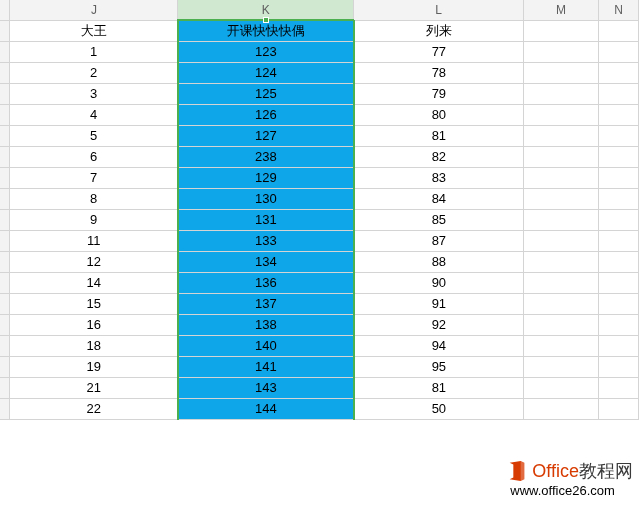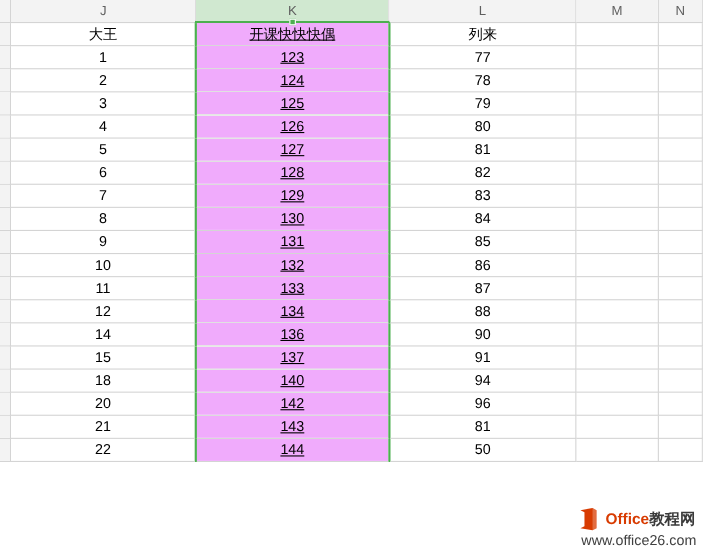--- a/index.html
+++ b/index.html
@@ -45,22 +45,21 @@
       width: 10px;
       background: #f3f3f3;
       border-left: none;
     }
     .col-j { width: 168px; }
     .col-k { width: 176px; }
     .col-l { width: 170px; }
     .col-m { width: 75px; }
     .col-n { width: 40px; }
     .selected-col {
-      background: #f0abfc;
-      text-decoration: underline;
+      background: #0ea5e9;
     }
     .sel-border-left {
       border-left: 2px solid #4caf50;
     }
     .sel-border-right {
       border-right: 2px solid #4caf50;
     }
     .sel-top {
       border-top: 2px solid #4caf50;
     }
@@ -85,28 +84,28 @@
     .wm-row1 {
       display: flex;
       align-items: center;
       gap: 4px;
     }
     .wm-icon {
       width: 22px;
       height: 22px;
     }
     .wm-title {
-      font-size: 14px;
-      font-weight: bold;
+      font-size: 18px;
+      font-weight: normal;
     }
     .wm-title .c1 { color: #d83b01; }
     .wm-title .c2 { color: #3a3a3a; }
     .wm-url {
       font-size: 13px;
-      color: #404040;
+      color: #000000;
       margin-left: 4px;
     }
   </style>
 </head>
 <body>
 
 <div class="grid">
   <div class="row">
     <div class="cell col-header row-header"></div>
     <div class="cell col-header col-j">J</div>
@@ -164,21 +163,21 @@
       <div class="cell row-header"></div>
       <div class="cell col-j">5</div>
       <div class="cell col-k selected-col sel-border-left sel-border-right">127</div>
       <div class="cell col-l">81</div>
       <div class="cell col-m"></div>
       <div class="cell col-n"></div>
     </div>
     <div class="row">
       <div class="cell row-header"></div>
       <div class="cell col-j">6</div>
-      <div class="cell col-k selected-col sel-border-left sel-border-right">128</div>
+      <div class="cell col-k selected-col sel-border-left sel-border-right">238</div>
       <div class="cell col-l">82</div>
       <div class="cell col-m"></div>
       <div class="cell col-n"></div>
     </div>
     <div class="row">
       <div class="cell row-header"></div>
       <div class="cell col-j">7</div>
       <div class="cell col-k selected-col sel-border-left sel-border-right">129</div>
       <div class="cell col-l">83</div>
       <div class="cell col-m"></div>
@@ -195,28 +194,20 @@
     <div class="row">
       <div class="cell row-header"></div>
       <div class="cell col-j">9</div>
       <div class="cell col-k selected-col sel-border-left sel-border-right">131</div>
       <div class="cell col-l">85</div>
       <div class="cell col-m"></div>
       <div class="cell col-n"></div>
     </div>
     <div class="row">
       <div class="cell row-header"></div>
-      <div class="cell col-j">10</div>
-      <div class="cell col-k selected-col sel-border-left sel-border-right">132</div>
-      <div class="cell col-l">86</div>
-      <div class="cell col-m"></div>
-      <div class="cell col-n"></div>
-    </div>
-    <div class="row">
-      <div class="cell row-header"></div>
       <div class="cell col-j">11</div>
       <div class="cell col-k selected-col sel-border-left sel-border-right">133</div>
       <div class="cell col-l">87</div>
       <div class="cell col-m"></div>
       <div class="cell col-n"></div>
     </div>
     <div class="row">
       <div class="cell row-header"></div>
       <div class="cell col-j">12</div>
       <div class="cell col-k selected-col sel-border-left sel-border-right">134</div>
@@ -235,31 +226,39 @@
     <div class="row">
       <div class="cell row-header"></div>
       <div class="cell col-j">15</div>
       <div class="cell col-k selected-col sel-border-left sel-border-right">137</div>
       <div class="cell col-l">91</div>
       <div class="cell col-m"></div>
       <div class="cell col-n"></div>
     </div>
     <div class="row">
       <div class="cell row-header"></div>
+      <div class="cell col-j">16</div>
+      <div class="cell col-k selected-col sel-border-left sel-border-right">138</div>
+      <div class="cell col-l">92</div>
+      <div class="cell col-m"></div>
+      <div class="cell col-n"></div>
+    </div>
+    <div class="row">
+      <div class="cell row-header"></div>
       <div class="cell col-j">18</div>
       <div class="cell col-k selected-col sel-border-left sel-border-right">140</div>
       <div class="cell col-l">94</div>
       <div class="cell col-m"></div>
       <div class="cell col-n"></div>
     </div>
     <div class="row">
       <div class="cell row-header"></div>
-      <div class="cell col-j">20</div>
-      <div class="cell col-k selected-col sel-border-left sel-border-right">142</div>
-      <div class="cell col-l">96</div>
+      <div class="cell col-j">19</div>
+      <div class="cell col-k selected-col sel-border-left sel-border-right">141</div>
+      <div class="cell col-l">95</div>
       <div class="cell col-m"></div>
       <div class="cell col-n"></div>
     </div>
     <div class="row">
       <div class="cell row-header"></div>
       <div class="cell col-j">21</div>
       <div class="cell col-k selected-col sel-border-left sel-border-right">143</div>
       <div class="cell col-l">81</div>
       <div class="cell col-m"></div>
       <div class="cell col-n"></div>

